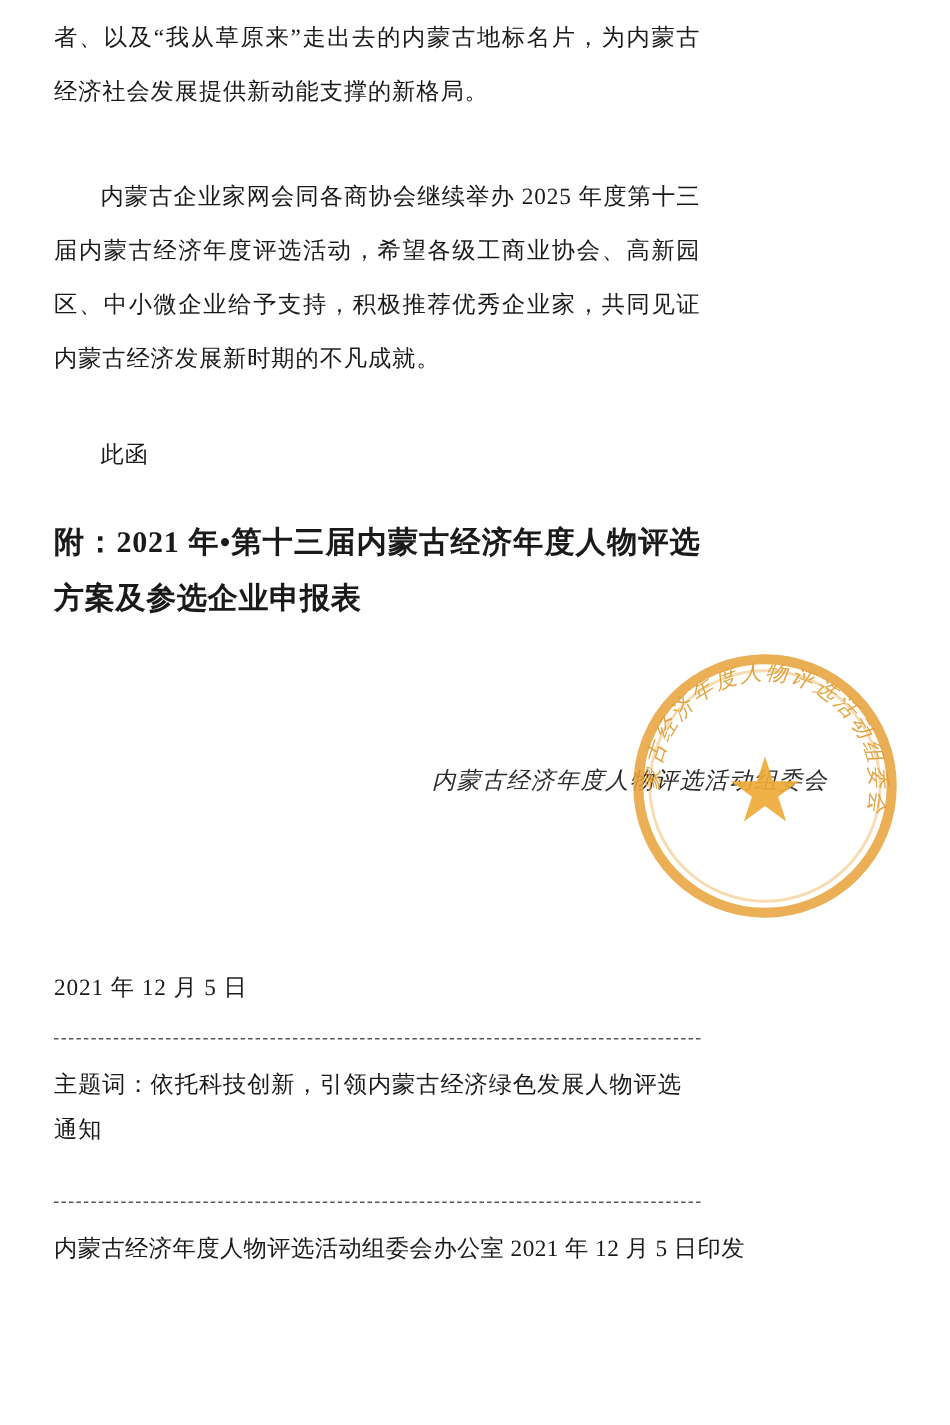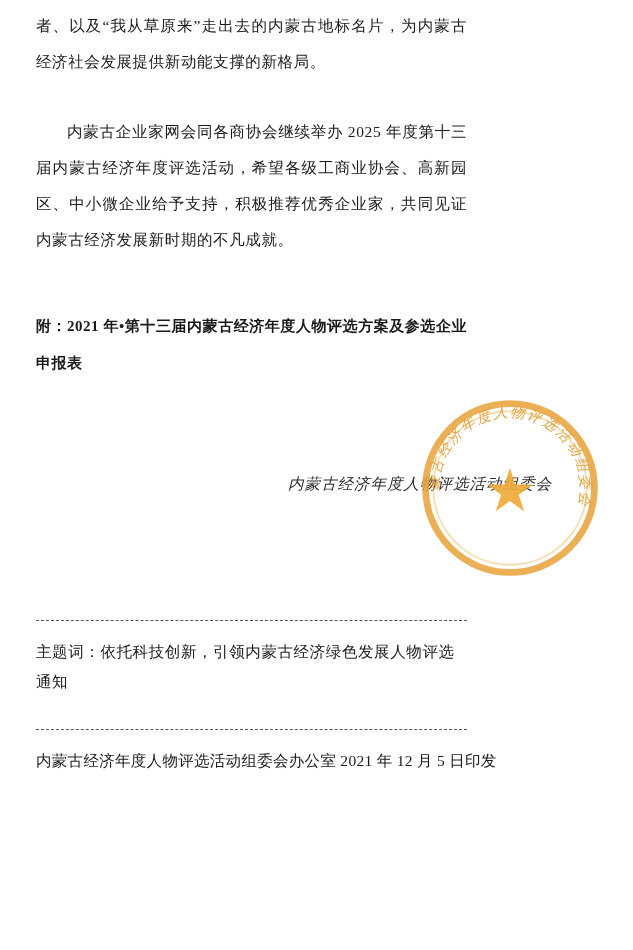--- a/index.html
+++ b/index.html
@@ -33,21 +33,21 @@
   .indent {
     text-indent: 2em;
   }
   .block-top {
     padding-top: 8px;
   }
   .gap-1 { height: 34px; }
   .gap-2 { height: 28px; }
   .gap-3 { height: 22px; }
   .attach {
-    font-size: 15px;
+    font-size: 20px;
     line-height: 37px;
     font-weight: bold;
     letter-spacing: 0.5px;
     text-align: justify;
     text-justify: inter-ideograph;
     margin: 0;
   }
   
   .seal-area {
     position: relative;
@@ -113,40 +113,44 @@
   </div>
 
   <div class="gap-1"></div>
 
   <div>
     <p class="para indent">内蒙古企业家网会同各商协会继续举办 2025 年度第十三届内蒙古经济年度评选活动，希望各级工商业协会、高新园区、中小微企业给予支持，积极推荐优秀企业家，共同见证内蒙古经济发展新时期的不凡成就。</p>
   </div>
 
   <div class="gap-2"></div>
 
+  <div>
+    <p class="para indent">此函</p>
+  </div>
 
   <div class="gap-3"></div>
 
   <p class="attach">附：2021 年•第十三届内蒙古经济年度人物评选方案及参选企业申报表</p>
 
   <div class="seal-area">
     <div class="sign-line">内蒙古经济年度人物评选活动组委会</div>
     <svg class="seal" viewBox="0 0 200 200">
       <defs>
         <path id="sealArc" d="M 100,100 m -74,0 a 74,74 0 1,1 148,0 a 74,74 0 1,1 -148,0"></path>
       </defs>
       <circle cx="100" cy="100" r="88" fill="none" stroke="#e8a33d" stroke-width="7" opacity="0.95"></circle>
       <circle cx="100" cy="100" r="80" fill="none" stroke="#efb964" stroke-width="2" opacity="0.55"></circle>
       <text font-size="15" fill="#e09a2e" font-family="'Liberation Serif', serif" letter-spacing="2">
         <textPath href="#sealArc" startOffset="25%" text-anchor="middle">内蒙古经济年度人物评选活动组委会</textPath>
       </text>
       <text x="100" y="124" font-size="62" fill="#f0ab3a" text-anchor="middle" font-family="'DejaVu Sans', sans-serif">★</text>
     </svg>
   </div>
 
+  <p class="date-line">2021 年 12 月 5 日</p>
 
   <hr class="rule">
 
   <p class="footer-row"><span>主题词：</span><span>依托科技创新，引领内蒙古经济绿色发展人物评选通知</span></p>
 
   <hr class="rule">
 
   <p class="footer-last">内蒙古经济年度人物评选活动组委会办公室 2021 年 12 月 5 日印发</p>
 
 </div>

